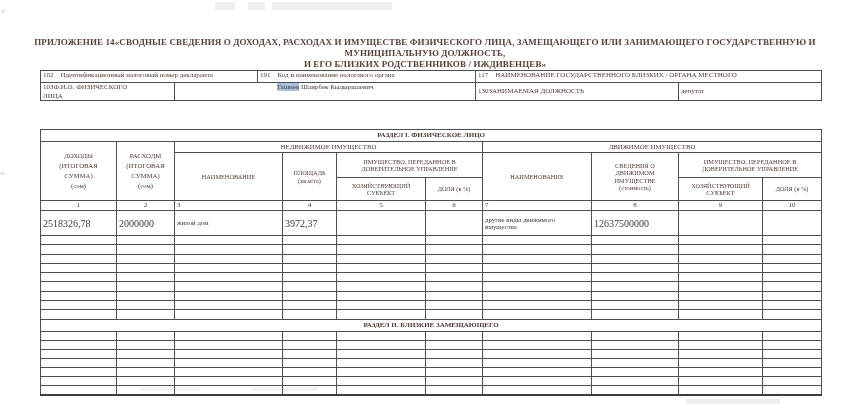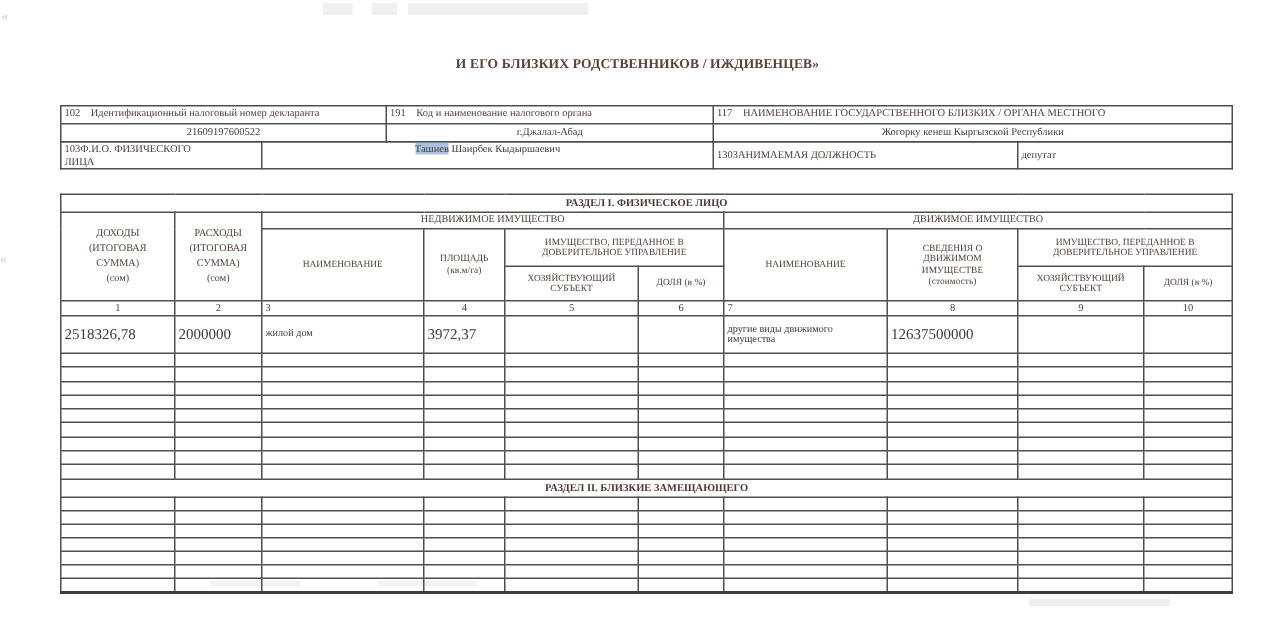--- a/index.html
+++ b/index.html
@@ -56,20 +56,21 @@
 <div class="artifact" style="left:215px;top:2px;width:20px;height:8px;"></div>
 <div class="artifact" style="left:248px;top:2px;width:17px;height:8px;"></div>
 <div class="artifact" style="left:272px;top:2px;width:120px;height:8px;"></div>
 <div class="margin-mark" style="left:1px;top:6px;">«</div>
 <div class="margin-mark" style="left:0px;top:168px;">«</div>
 <div class="artifact" style="left:140px;top:387px;width:60px;height:4px;background:#f3f3f3;"></div>
 <div class="artifact" style="left:252px;top:387px;width:66px;height:4px;background:#f3f3f3;"></div>
 <div class="artifact" style="left:686px;top:399px;width:94px;height:5px;background:#eeeeee;"></div>
 
 <div class="doc-title">
+  <div>ПРИЛОЖЕНИЕ 14«СВОДНЫЕ СВЕДЕНИЯ О ДОХОДАХ, РАСХОДАХ И ИМУЩЕСТВЕ ФИЗИЧЕСКОГО ЛИЦА, ЗАМЕЩАЮЩЕГО ИЛИ ЗАНИМАЮЩЕГО ГОСУДАРСТВЕННУЮ И МУНИЦИПАЛЬНУЮ ДОЛЖНОСТЬ,</div>
   <div>И ЕГО БЛИЗКИХ РОДСТВЕННИКОВ / ИЖДИВЕНЦЕВ»</div>
 </div>
 
 <div class="hdr-wrap">
   <table class="hdr-table">
     <colgroup>
         <col style="width:217px">
         <col style="width:218px">
         <col style="width:346px">
       </colgroup>
@@ -77,25 +78,20 @@
         <tr>
       <td class="lbl">
         <span class="code">102</span><span>Идентификационный налоговый номер декларанта</span>
       </td>
       <td class="lbl">
         <span class="code">191</span><span>Код и наименование налогового органа</span>
       </td>
       <td class="lbl">
         <span class="code">117</span><span>НАИМЕНОВАНИЕ ГОСУДАРСТВЕННОГО БЛИЗКИХ / ОРГАНА МЕСТНОГО</span>
       </td>
-    </tr>
-    <tr>
-      <td class="val">21609197600522</td>
-      <td class="val">г.Джалал-Абад</td>
-      <td class="val">Жогорку кенеш Кыргызской Республики</td>
     </tr>
   </tbody>
     </table>
   <table class="hdr-table2">
     <colgroup>
         <col style="width:134px">
         <col style="width:301px">
         <col style="width:203px">
         <col style="width:143px">
       </colgroup>

